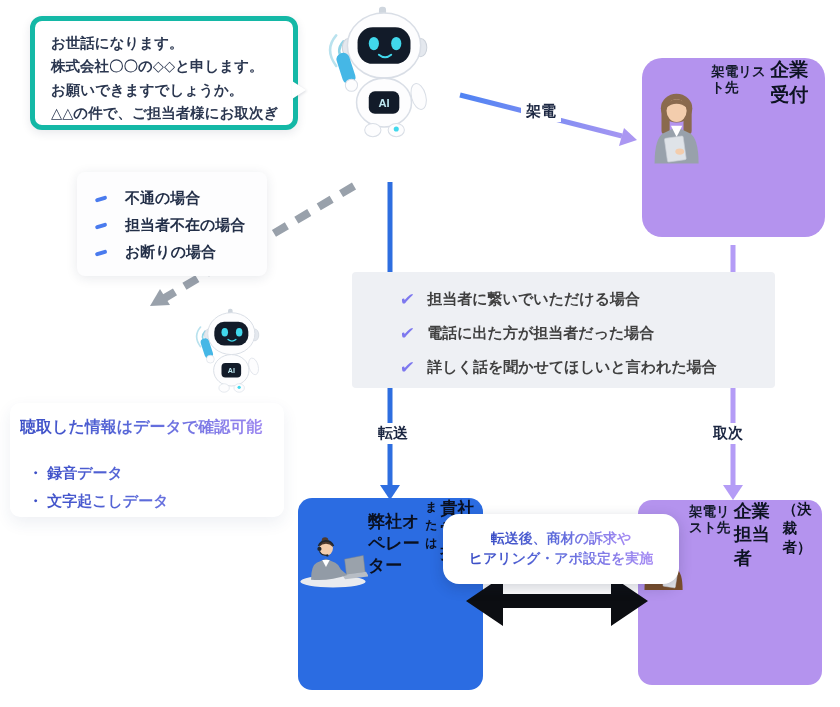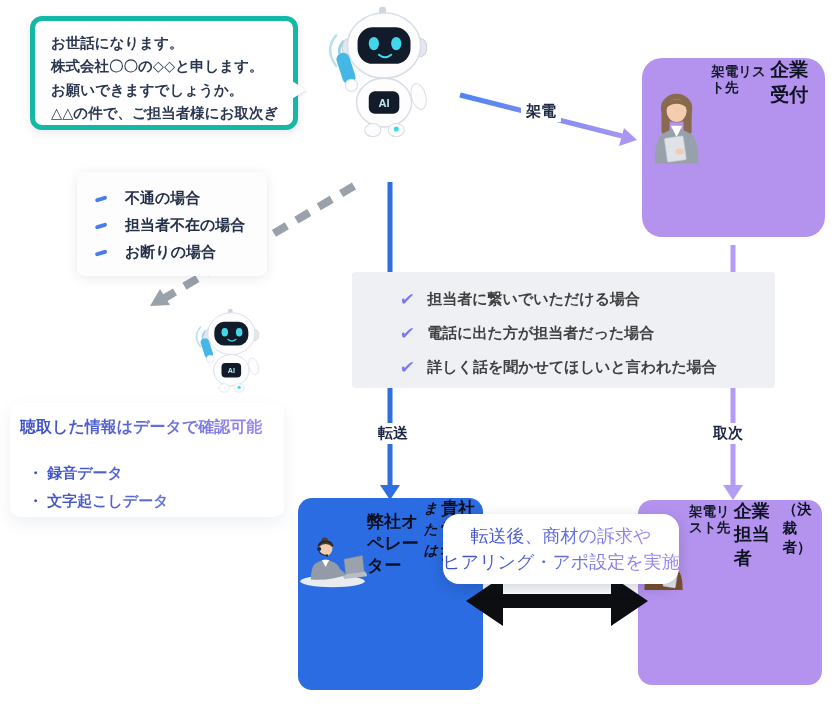--- a/index.html
+++ b/index.html
@@ -50,27 +50,27 @@
 
   
   .entity { display:flex; flex-direction:row; align-items:flex-start; z-index:2; }
   .box-reception { left:642px; top:58px; width:183px; height:179px; background:#b493ee; border-radius:20px; }
   .box-operator  { left:298px; top:498px; width:185px; height:192px; background:#2b6ce2; border-radius:14px; }
   .box-manager   { left:638px; top:500px; width:184px; height:185px; background:#b493ee; border-radius:14px; }
   .entity .t-small { font-size:13.5px; font-weight:800; color:#131a2a; line-height:1.15; }
   .entity .t-big   { font-size:18px;   font-weight:800; color:#0d1322; line-height:1.3; }
   .entity .t-mid   { font-size:14.5px; font-weight:800; color:#0d1322; line-height:1.3; }
   .box-operator .t-big, .box-operator .t-small { color:#0a1020; }
-  .box-operator .t-or { font-size:14px; font-weight:700; color:#0a1020; line-height:1.5;font-style:italic; }
+  .box-operator .t-or { font-size:12px; font-weight:700; color:#0a1020; line-height:1.5; }
 
   
   .transfer-bubble { left:443px; top:514px; width:236px; height:70px; background:#fff; border-radius:16px;
     box-shadow:0 4px 14px rgba(20,30,60,.20); z-index:5; display:flex; flex-direction:column;
     align-items:center; justify-content:center; gap:2px; }
-  .transfer-bubble .line { font-size:18px; font-weight:400; white-space:nowrap; }
+  .transfer-bubble .line { font-size:14px; font-weight:700; white-space:nowrap; }
 
   .robot-wrap { z-index:3; }
   .robot-big { left:326px; top:4px; width:112px; height:134px; }
   .robot-small { left:194px; top:306px; width:72px; height:88px; }
 </style>
 </head>
 <body>
 
 <div id="canvas">
 

